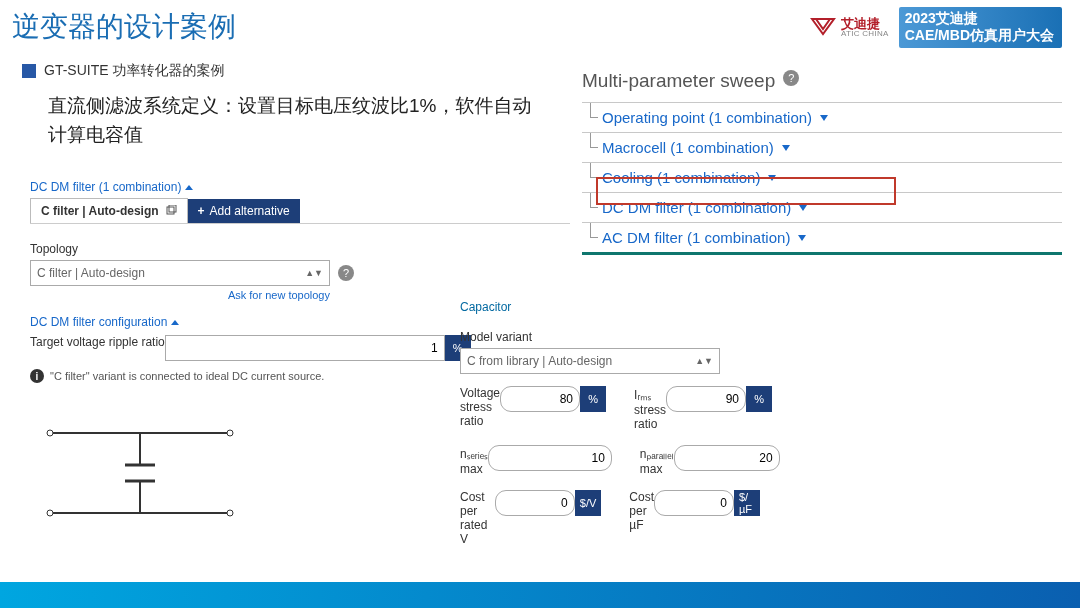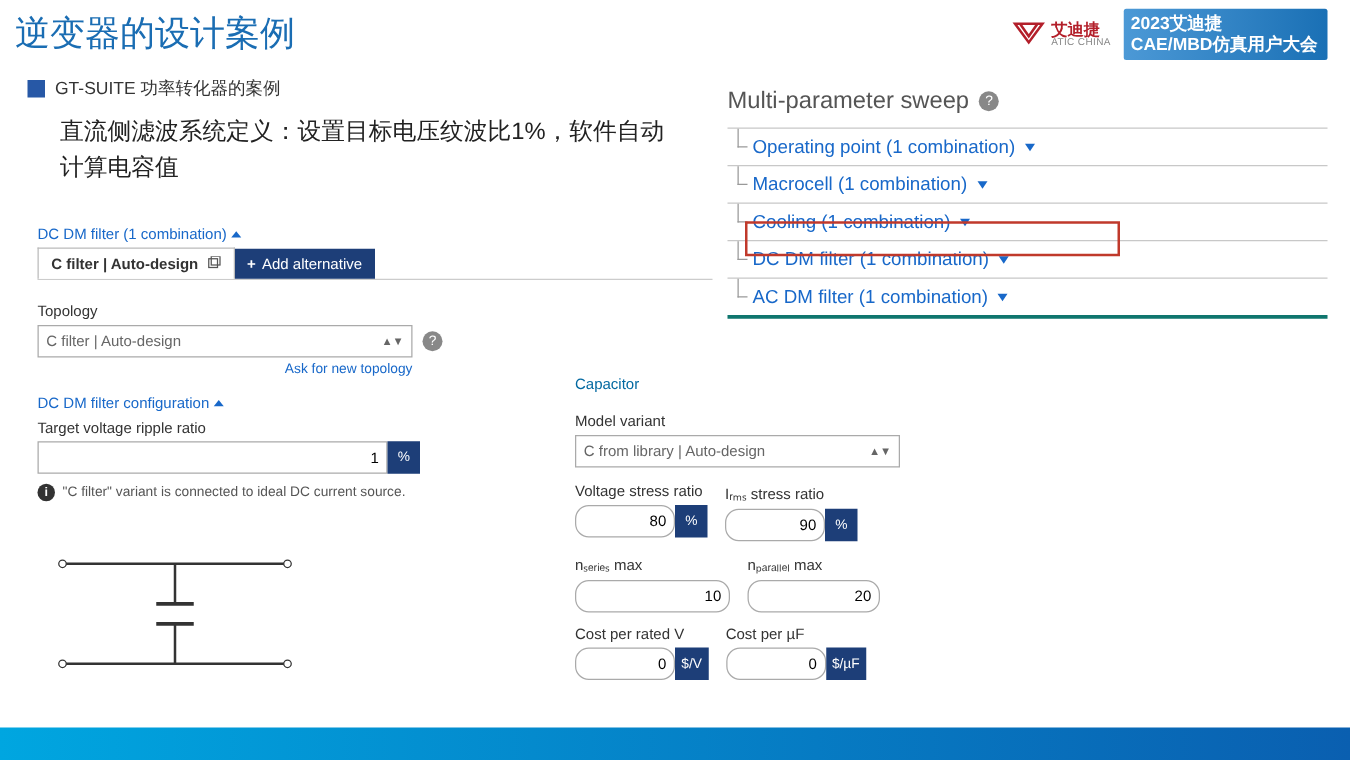--- a/index.html
+++ b/index.html
@@ -14,21 +14,21 @@
   .logo-en { color:#888; font-size:8px; letter-spacing:0.3px; }
   .conf { color:#fff; font-size:14px; font-weight:bold; line-height:1.25; text-align:left; background:linear-gradient(90deg,#4c99d6,#1a70b5); padding:3px 8px 3px 6px; border-radius:2px; }
   .content { padding: 8px 0 0 22px; position:relative; }
   .bullet-row { display:flex; align-items:center; gap:8px; margin-bottom:12px; }
   .sq-bullet { width:14px; height:14px; background:#2758a6; }
   .subtitle { font-size:14px; color:#333; }
   .desc { font-size:19px; color:#222; margin-left:26px; line-height:1.5; max-width:500px; }
 
   
   .sweep-panel { position:absolute; left:582px; top:70px; width:480px; }
-  .sweep-title { font-size:19px; color:#555; margin-bottom:10px; display:flex; align-items:center; gap:8px; }
+  .sweep-title { font-size:19px; color:#555; margin-bottom:10px; display:flex; align-items:flex-start; gap:8px; }
   .help-icon { width:16px; height:16px; border-radius:50%; background:#888; color:#fff; font-size:11px; display:flex; align-items:center; justify-content:center; }
   .sweep-item { border-top:1px solid #c8c8c8; padding:6px 0 6px 20px; color:#1868c9; font-size:15px; display:flex; align-items:center; gap:6px; position:relative; }
   .sweep-item:last-child { border-bottom:3px solid #0f766e; }
   .tree-conn { position:absolute; left:8px; top:0; bottom:50%; border-left:1px solid #999; border-bottom:1px solid #999; width:8px; }
   .caret-down { width:0; height:0; border-left:4px solid transparent; border-right:4px solid transparent; border-top:6px solid #1868c9; margin-left:2px; }
   .hl-box { border:2px solid #c0392b; position:absolute; left:596px; top:177px; width:300px; height:28px; pointer-events:none; }
 
   
   .form-panel { position:absolute; left:30px; top:180px; width:540px; font-size:12px; color:#333; }
   .crumb { color:#1868c9; font-size:12px; margin-bottom:4px; display:flex; align-items:center; gap:4px; }
@@ -38,30 +38,30 @@
   .add-btn { background:#1d3e78; color:#fff; padding:5px 10px; font-size:12px; border:none; display:flex; align-items:center; gap:5px; cursor:pointer; }
   .plus { font-weight:bold; }
   .section { margin-top:18px; }
   .lbl { font-size:12px; color:#333; margin-bottom:4px; display:block; }
   .select-row { display:flex; align-items:center; gap:8px; }
   .select { border:1px solid #aaa; height:26px; width:300px; padding:0 6px; display:flex; align-items:center; justify-content:space-between; font-size:12px; color:#666; background:#fff; }
   .sel-caret { font-size:9px; color:#666; }
   .ask-link { font-size:11px; color:#1868c9; text-align:right; width:300px; margin-top:3px; }
   .blue-hdr { color:#1868c9; font-size:12px; margin:14px 0 6px 0; display:flex; align-items:center; gap:4px; }
   .tri-up { width:0; height:0; border-left:4px solid transparent; border-right:4px solid transparent; border-bottom:5px solid #1868c9; }
-  .field { display:flex; flex-direction:column; }
+  .field { display:flex; flex-direction:row; }
   .inp-wrap { display:flex; }
   .inp { border:1px solid #aaa; height:26px; width:120px; text-align:right; padding:0 6px; font-size:12px; }
   .inp.sm { width:80px;border-radius:11px; }
   .unit { background:#1d3e78; color:#fff; height:26px; min-width:26px; padding:0 5px; display:flex; align-items:center; justify-content:center; font-size:11px; }
   .note-row { display:flex; align-items:center; gap:6px; font-size:11px; color:#555; margin-top:8px; }
   .info-icon { width:14px; height:14px; border-radius:50%; background:#333; color:#fff; font-size:10px; display:flex; align-items:center; justify-content:center; font-weight:bold; }
   
   .cap-col { position:absolute; left:430px; top:120px; width:300px; }
-  .two-col { display:flex; gap:14px; }
+  .two-col { display:flex; gap:28px; }
   
   .circuit { margin-top:30px; width:220px; height:120px; position:relative; }
   .circuit svg { width:100%; height:100%; }
 
   .footer-bar { position:absolute; left:0; bottom:0; width:100%; height:26px; background:linear-gradient(90deg,#00a6e0,#0a5fb0); }
 </style>
 </head>
 <body>
 
 <div class="header">

